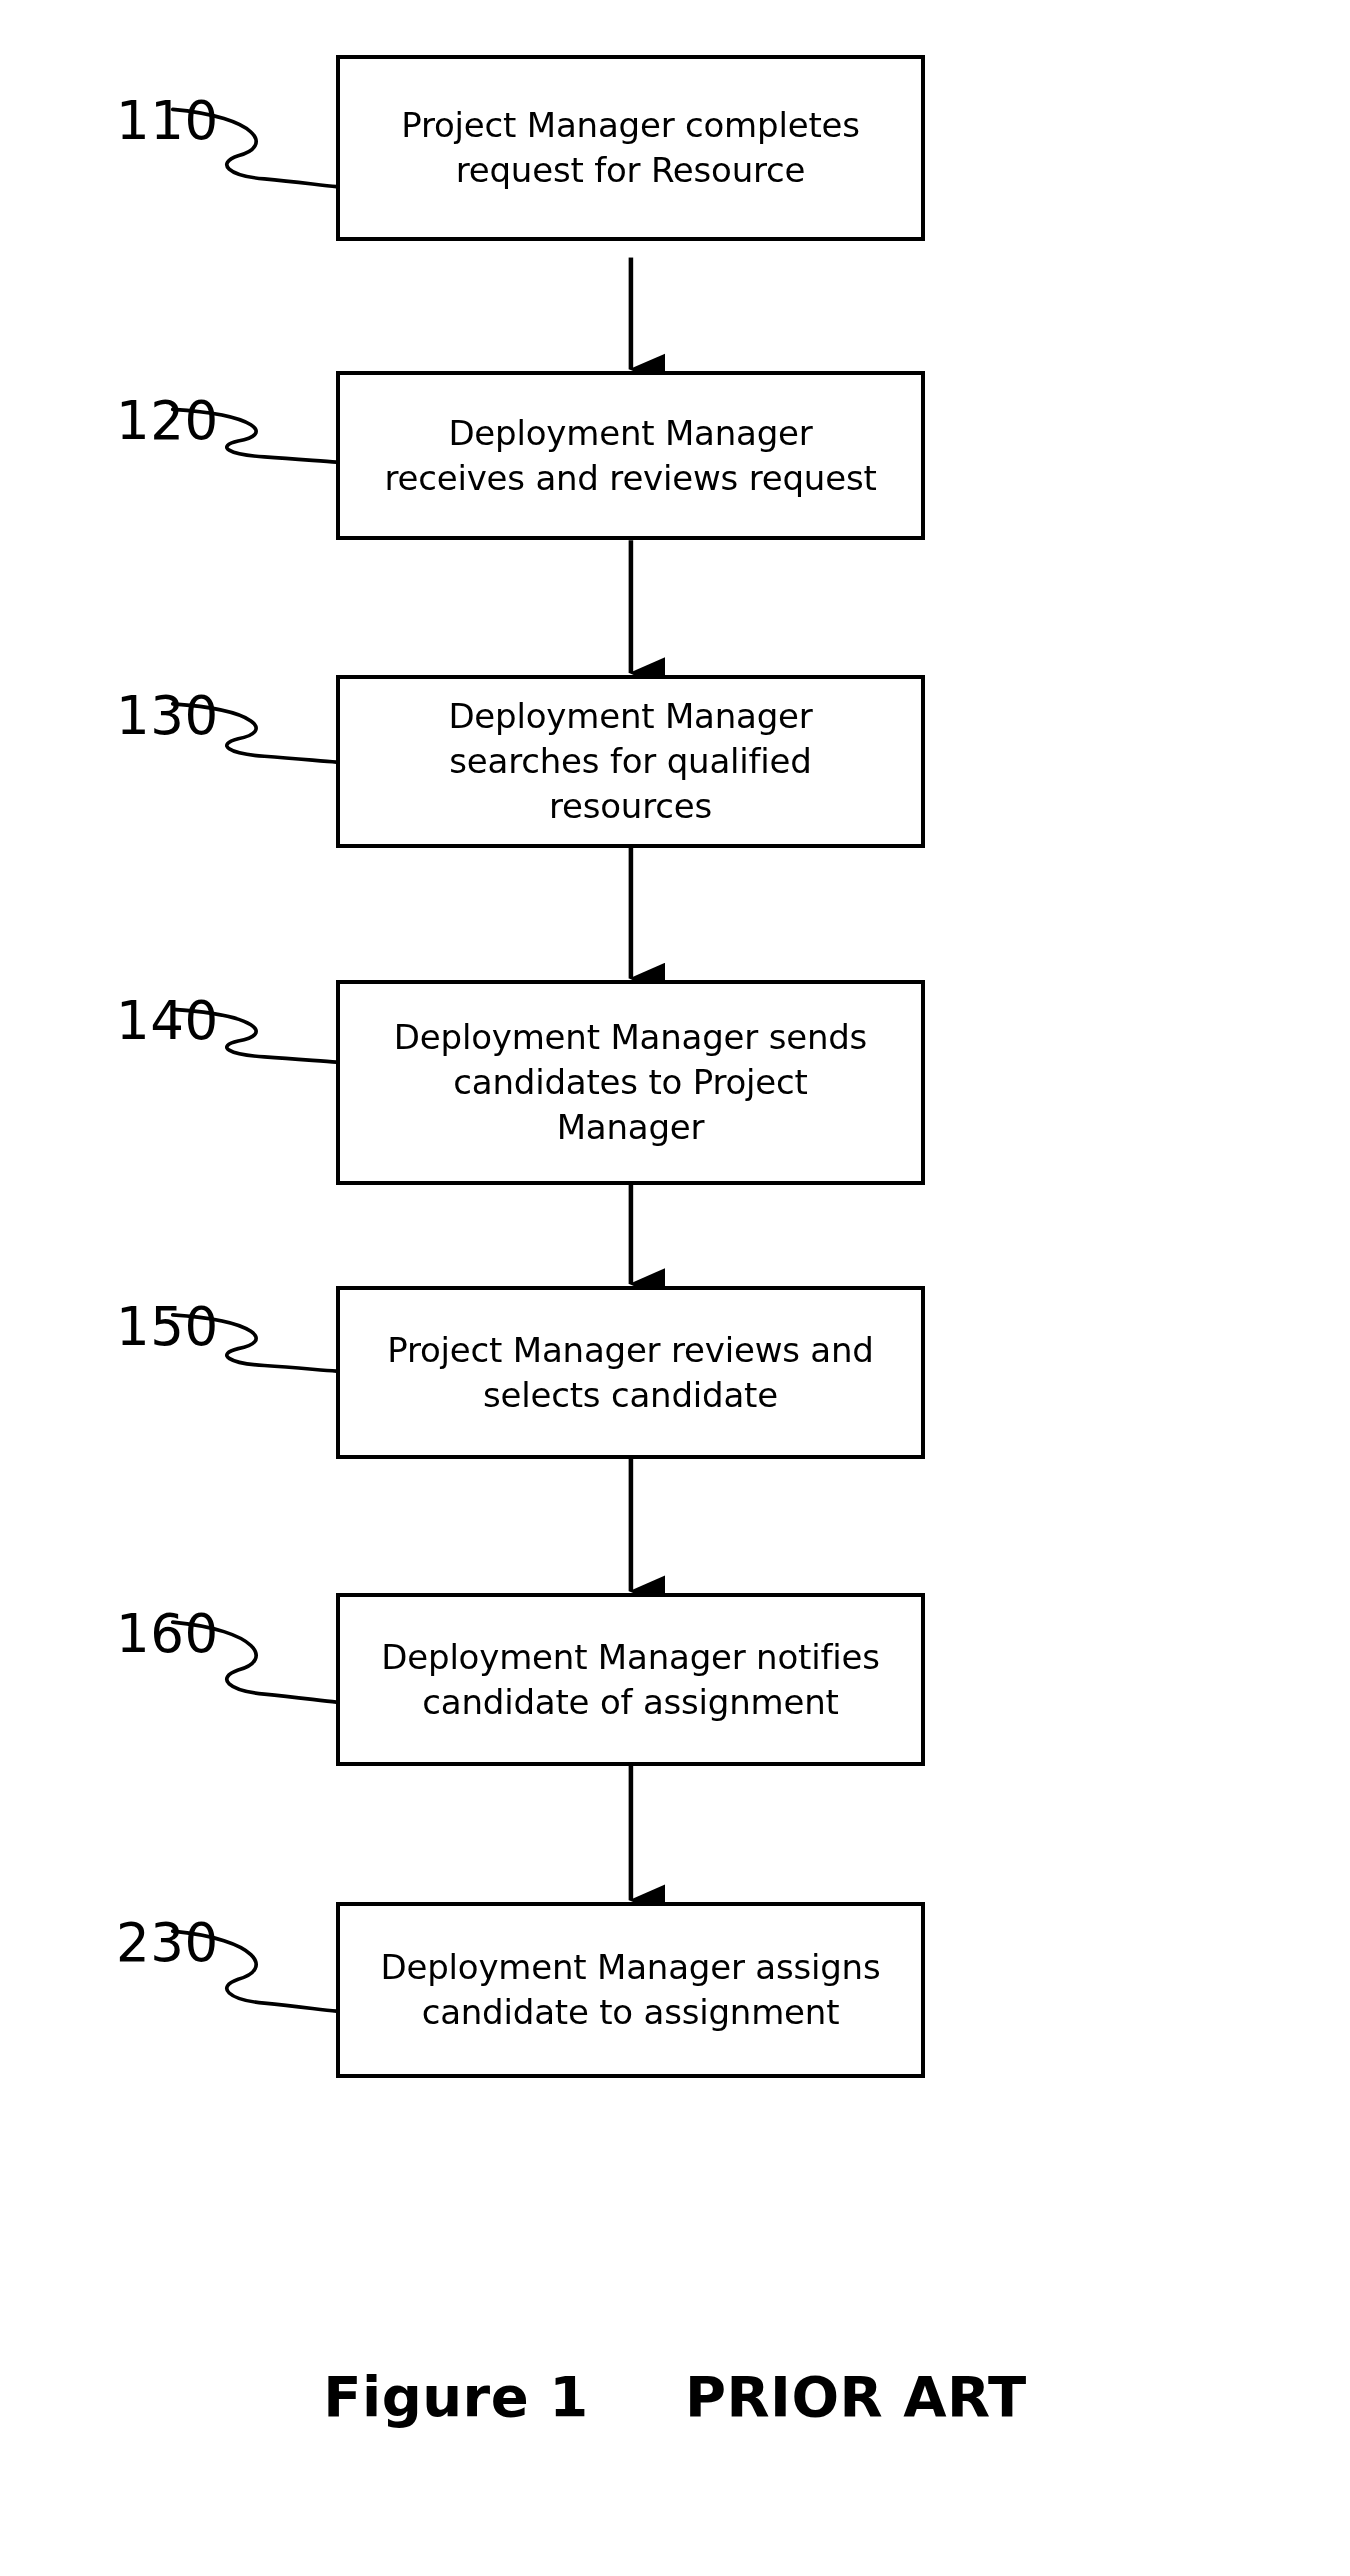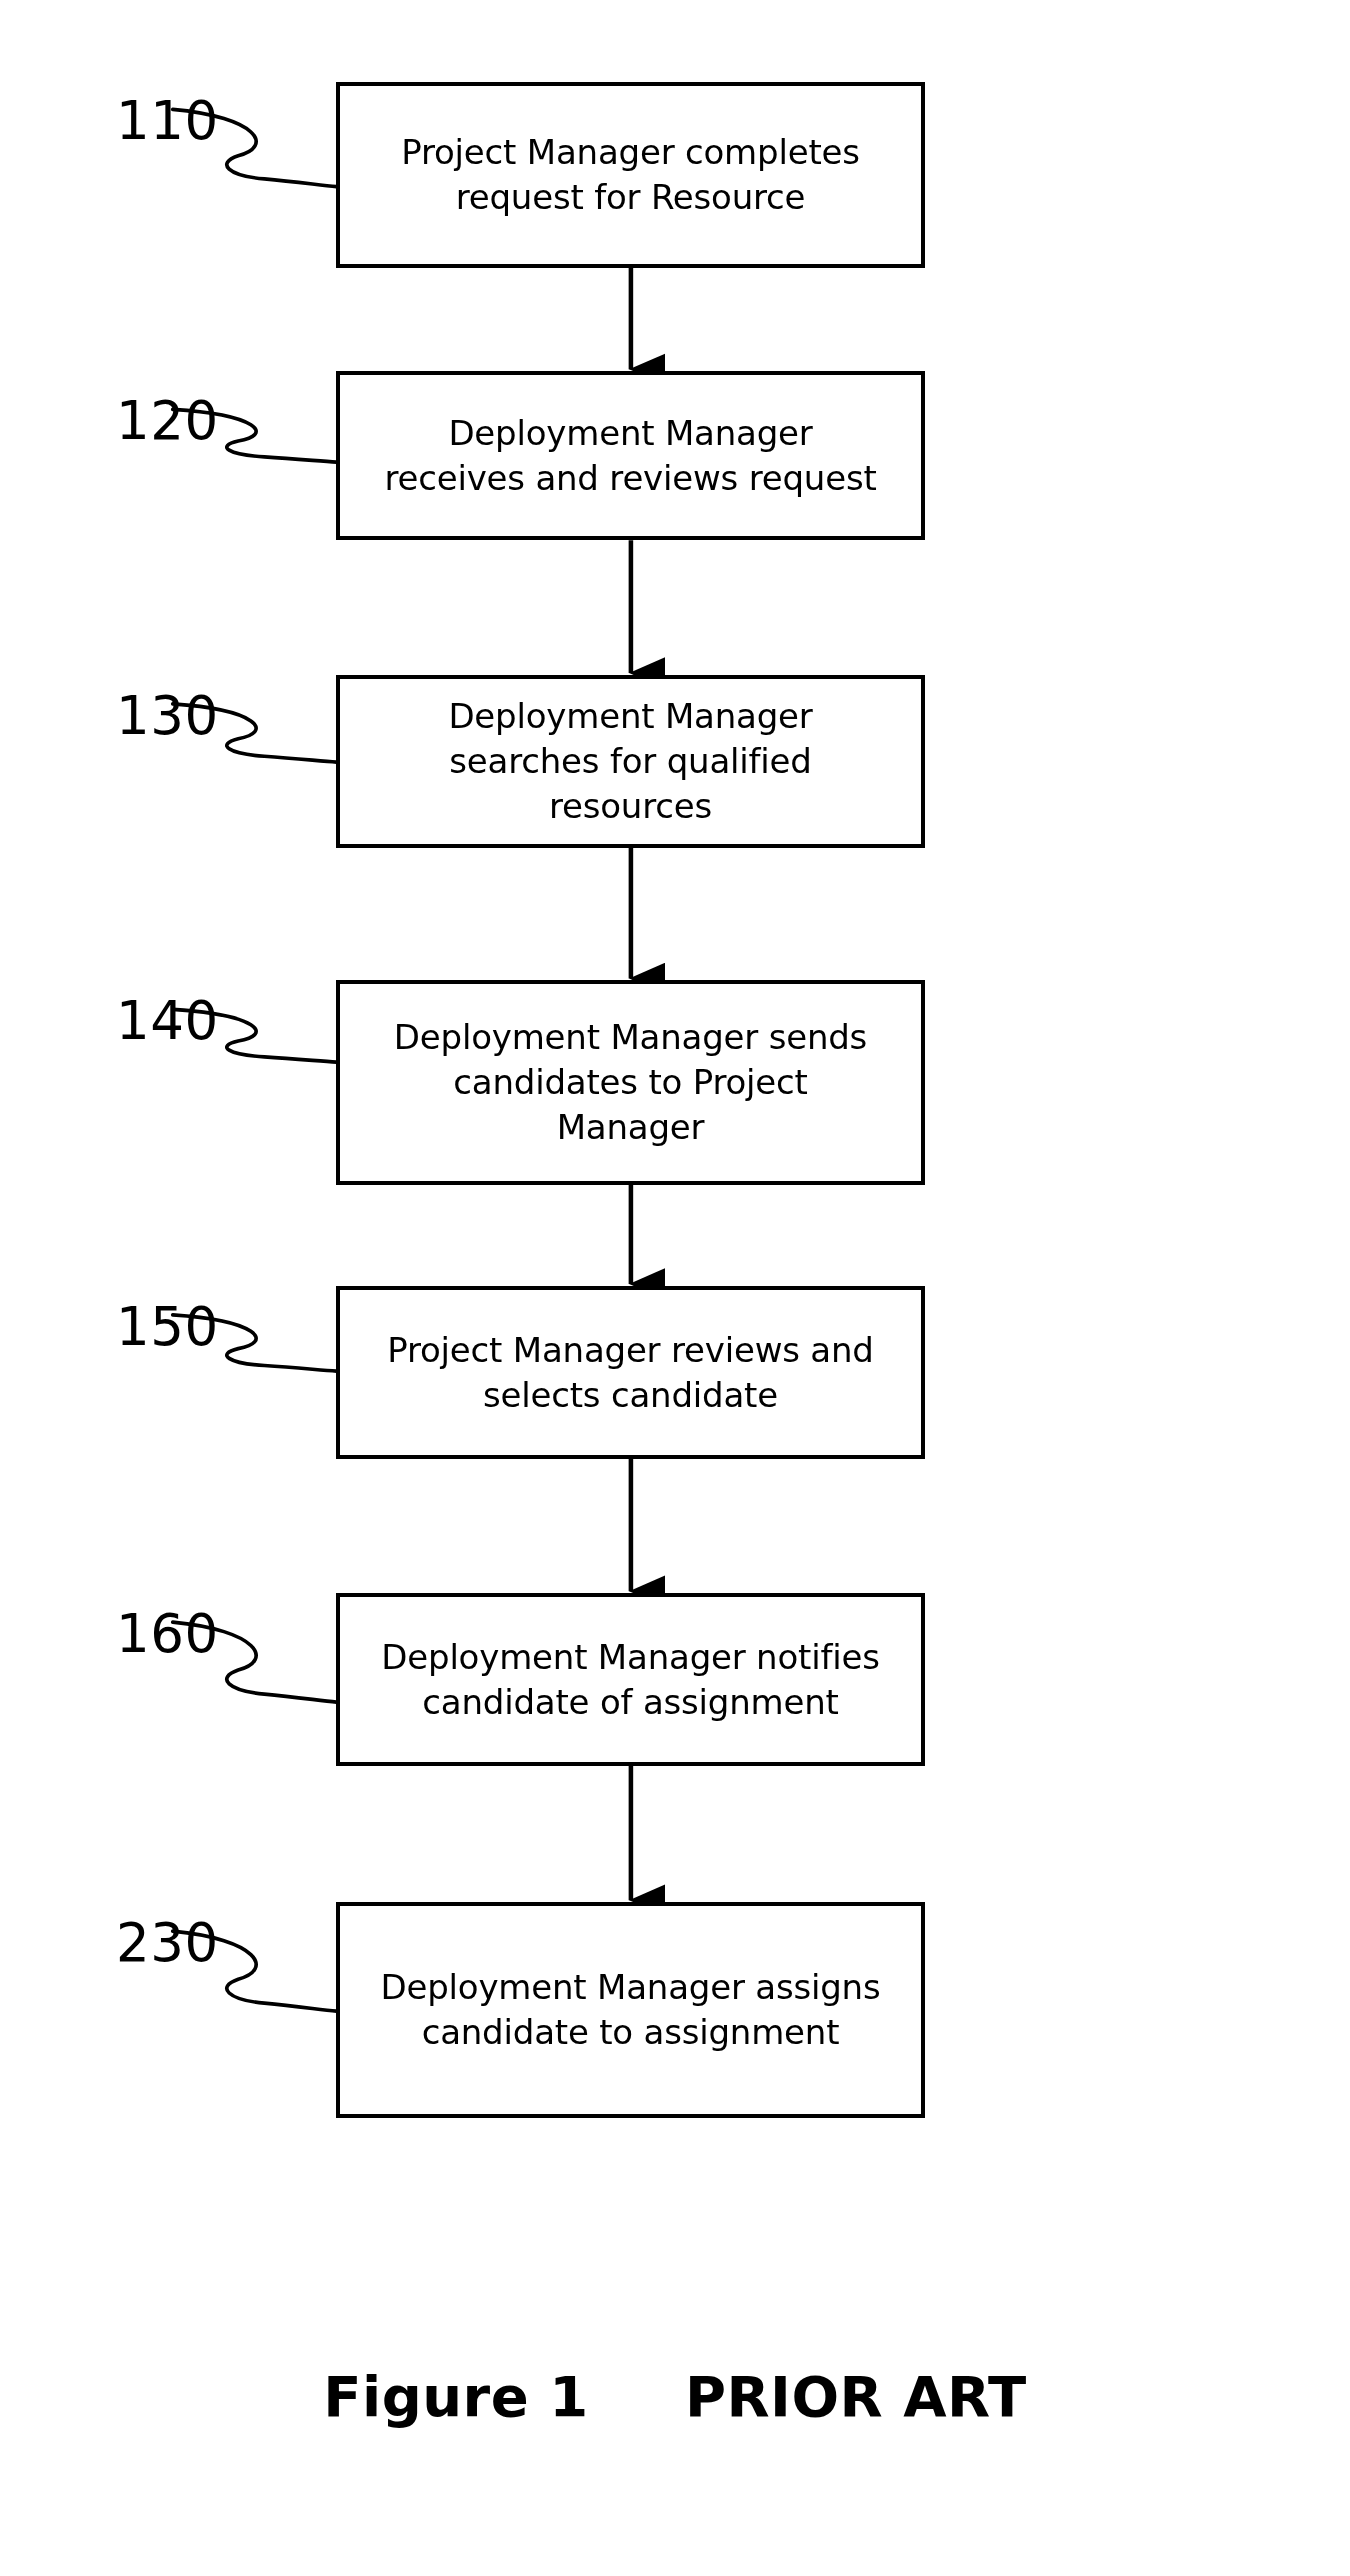--- a/index.html
+++ b/index.html
@@ -106,21 +106,21 @@
         <path d="M 190 450 C 283.6 455.8, 301.6 477.84, 262 484.8 C 236.8 490.6, 251.2 499.88, 290.8 502.2 C 326.8 504.52, 352 506.84, 370 508" fill="none" stroke="#000000" stroke-width="4" stroke-linecap="round"></path>
         <path d="M 190 774 C 283.6 780.4, 301.6 804.72, 262 812.4 C 236.8 818.8, 251.2 829.04, 290.8 831.6 C 326.8 834.16, 352 836.72, 370 838" fill="none" stroke="#000000" stroke-width="4" stroke-linecap="round"></path>
         <path d="M 190 1110 C 283.6 1115.8, 301.6 1137.84, 262 1144.8 C 236.8 1150.6, 251.2 1159.88, 290.8 1162.2 C 326.8 1164.52, 352 1166.84, 370 1168" fill="none" stroke="#000000" stroke-width="4" stroke-linecap="round"></path>
         <path d="M 190 1446 C 283.6 1452.2, 301.6 1475.76, 262 1483.2 C 236.8 1489.4, 251.2 1499.32, 290.8 1501.8 C 326.8 1504.28, 352 1506.76, 370 1508" fill="none" stroke="#000000" stroke-width="4" stroke-linecap="round"></path>
         <path d="M 190 1784 C 283.6 1792.8, 301.6 1826.24, 262 1836.8 C 236.8 1845.6, 251.2 1859.68, 290.8 1863.2 C 326.8 1866.72, 352 1870.24, 370 1872" fill="none" stroke="#000000" stroke-width="4" stroke-linecap="round"></path>
         <path d="M 190 2124 C 283.6 2132.8, 301.6 2166.24, 262 2176.8 C 236.8 2185.6, 251.2 2199.68, 290.8 2203.2 C 326.8 2206.72, 352 2210.24, 370 2212" fill="none" stroke="#000000" stroke-width="4" stroke-linecap="round"></path>
       </g>
   </svg>
 
   <div id="boxes-layer">
-      <div class="step-box" style="left: 336px; top: 82px; width: 589px; height: 186px;">
+      <div class="step-box" style="left: 336px; top: 55px; width: 589px; height: 186px;">
         <div class="step-text">Project Manager completes
 request for Resource</div>
       </div>
       <div class="step-box" style="left: 336px; top: 371px; width: 589px; height: 169px;">
         <div class="step-text">Deployment Manager
 receives and reviews request</div>
       </div>
       <div class="step-box" style="left: 336px; top: 675px; width: 589px; height: 173px;">
         <div class="step-text">Deployment Manager
 searches for qualified
@@ -132,21 +132,21 @@
 Manager</div>
       </div>
       <div class="step-box" style="left: 336px; top: 1286px; width: 589px; height: 173px;">
         <div class="step-text">Project Manager reviews and
 selects candidate</div>
       </div>
       <div class="step-box" style="left: 336px; top: 1593px; width: 589px; height: 173px;">
         <div class="step-text">Deployment Manager notifies
 candidate of assignment</div>
       </div>
-      <div class="step-box" style="left: 336px; top: 1902px; width: 589px; height: 216px;">
+      <div class="step-box" style="left: 336px; top: 1902px; width: 589px; height: 176px;">
         <div class="step-text">Deployment Manager assigns
 candidate to assignment</div>
       </div>
     </div>
   <div id="refs-layer">
       <div class="ref-num" style="left: 116px; top: 47px;">110</div>
       <div class="ref-num" style="left: 116px; top: 347px;">120</div>
       <div class="ref-num" style="left: 116px; top: 642px;">130</div>
       <div class="ref-num" style="left: 116px; top: 947px;">140</div>
       <div class="ref-num" style="left: 116px; top: 1253px;">150</div>

